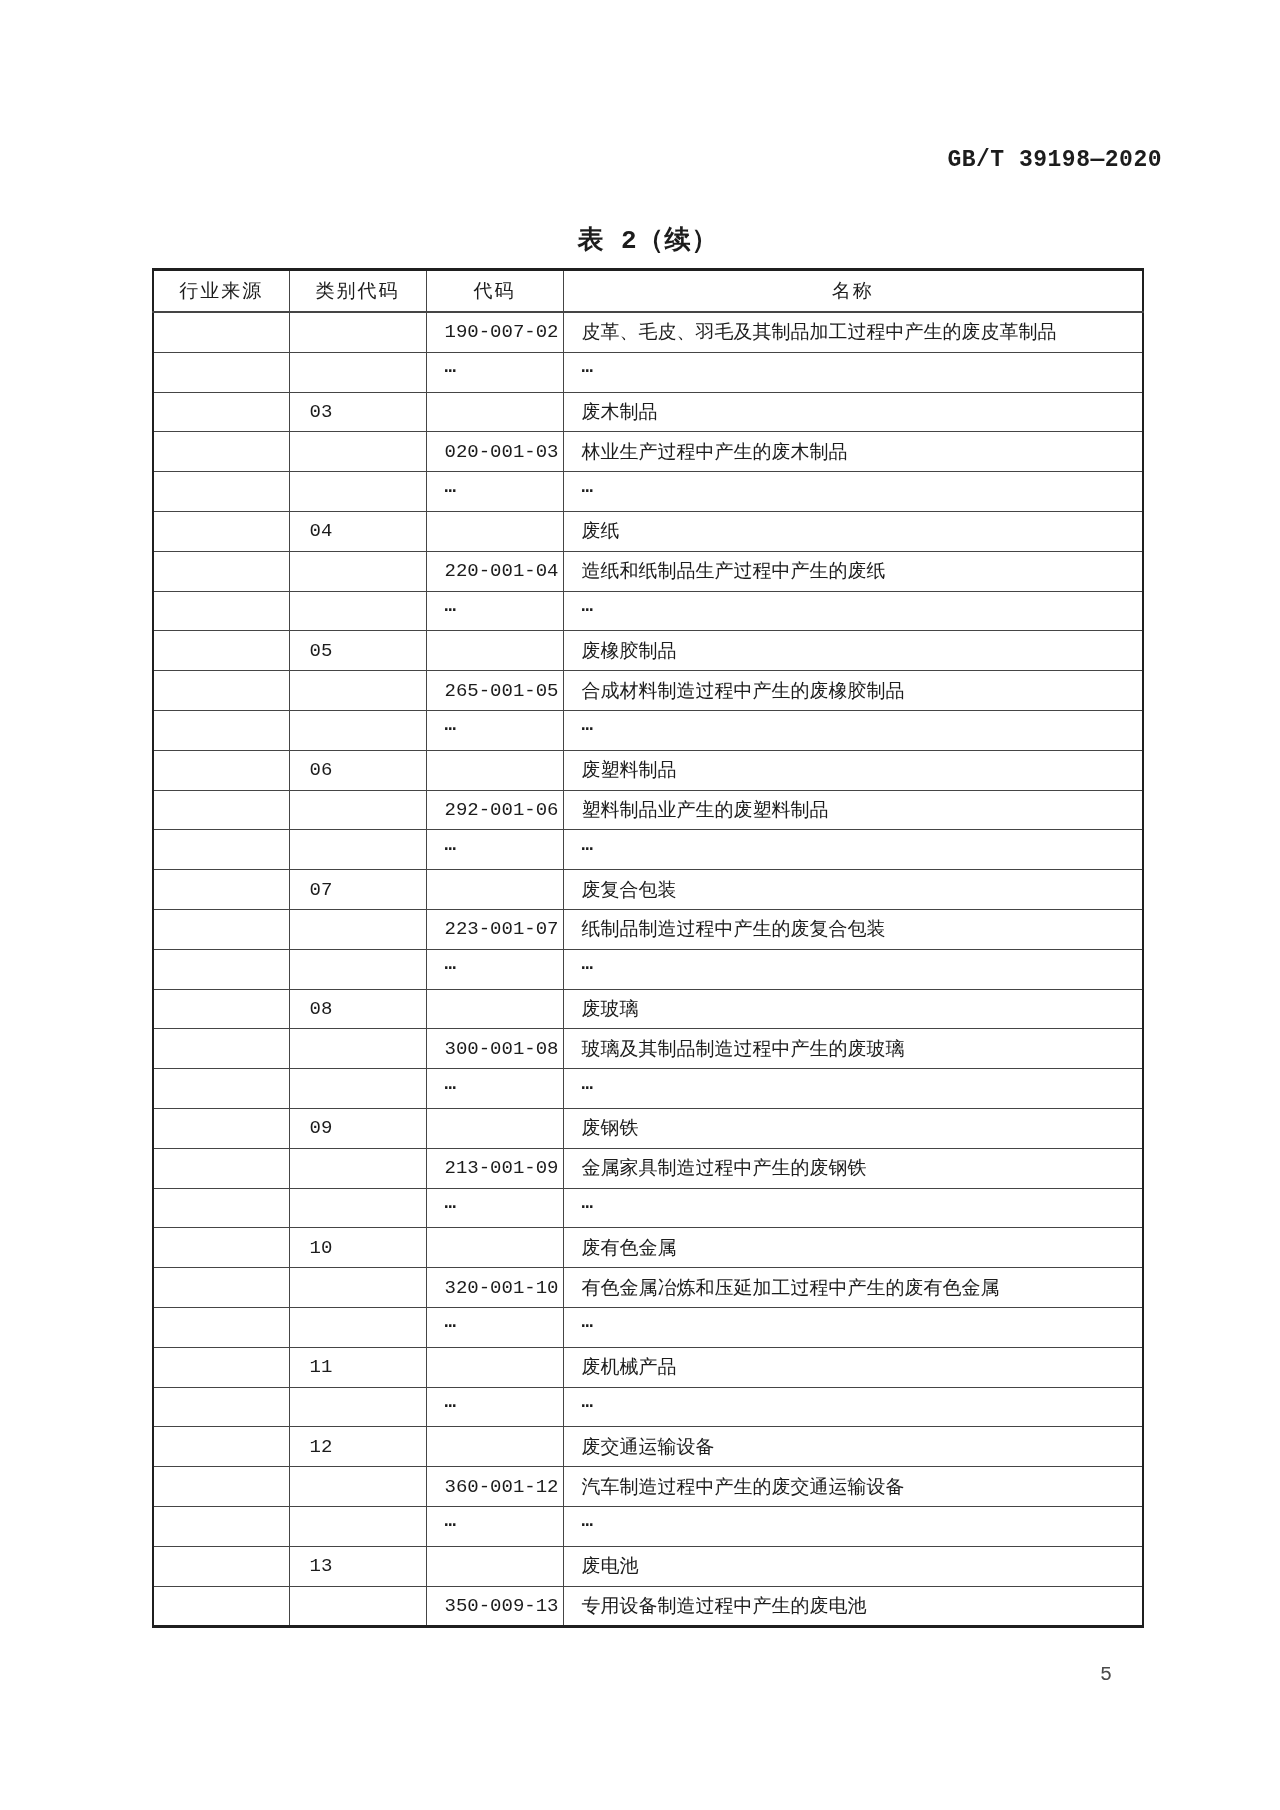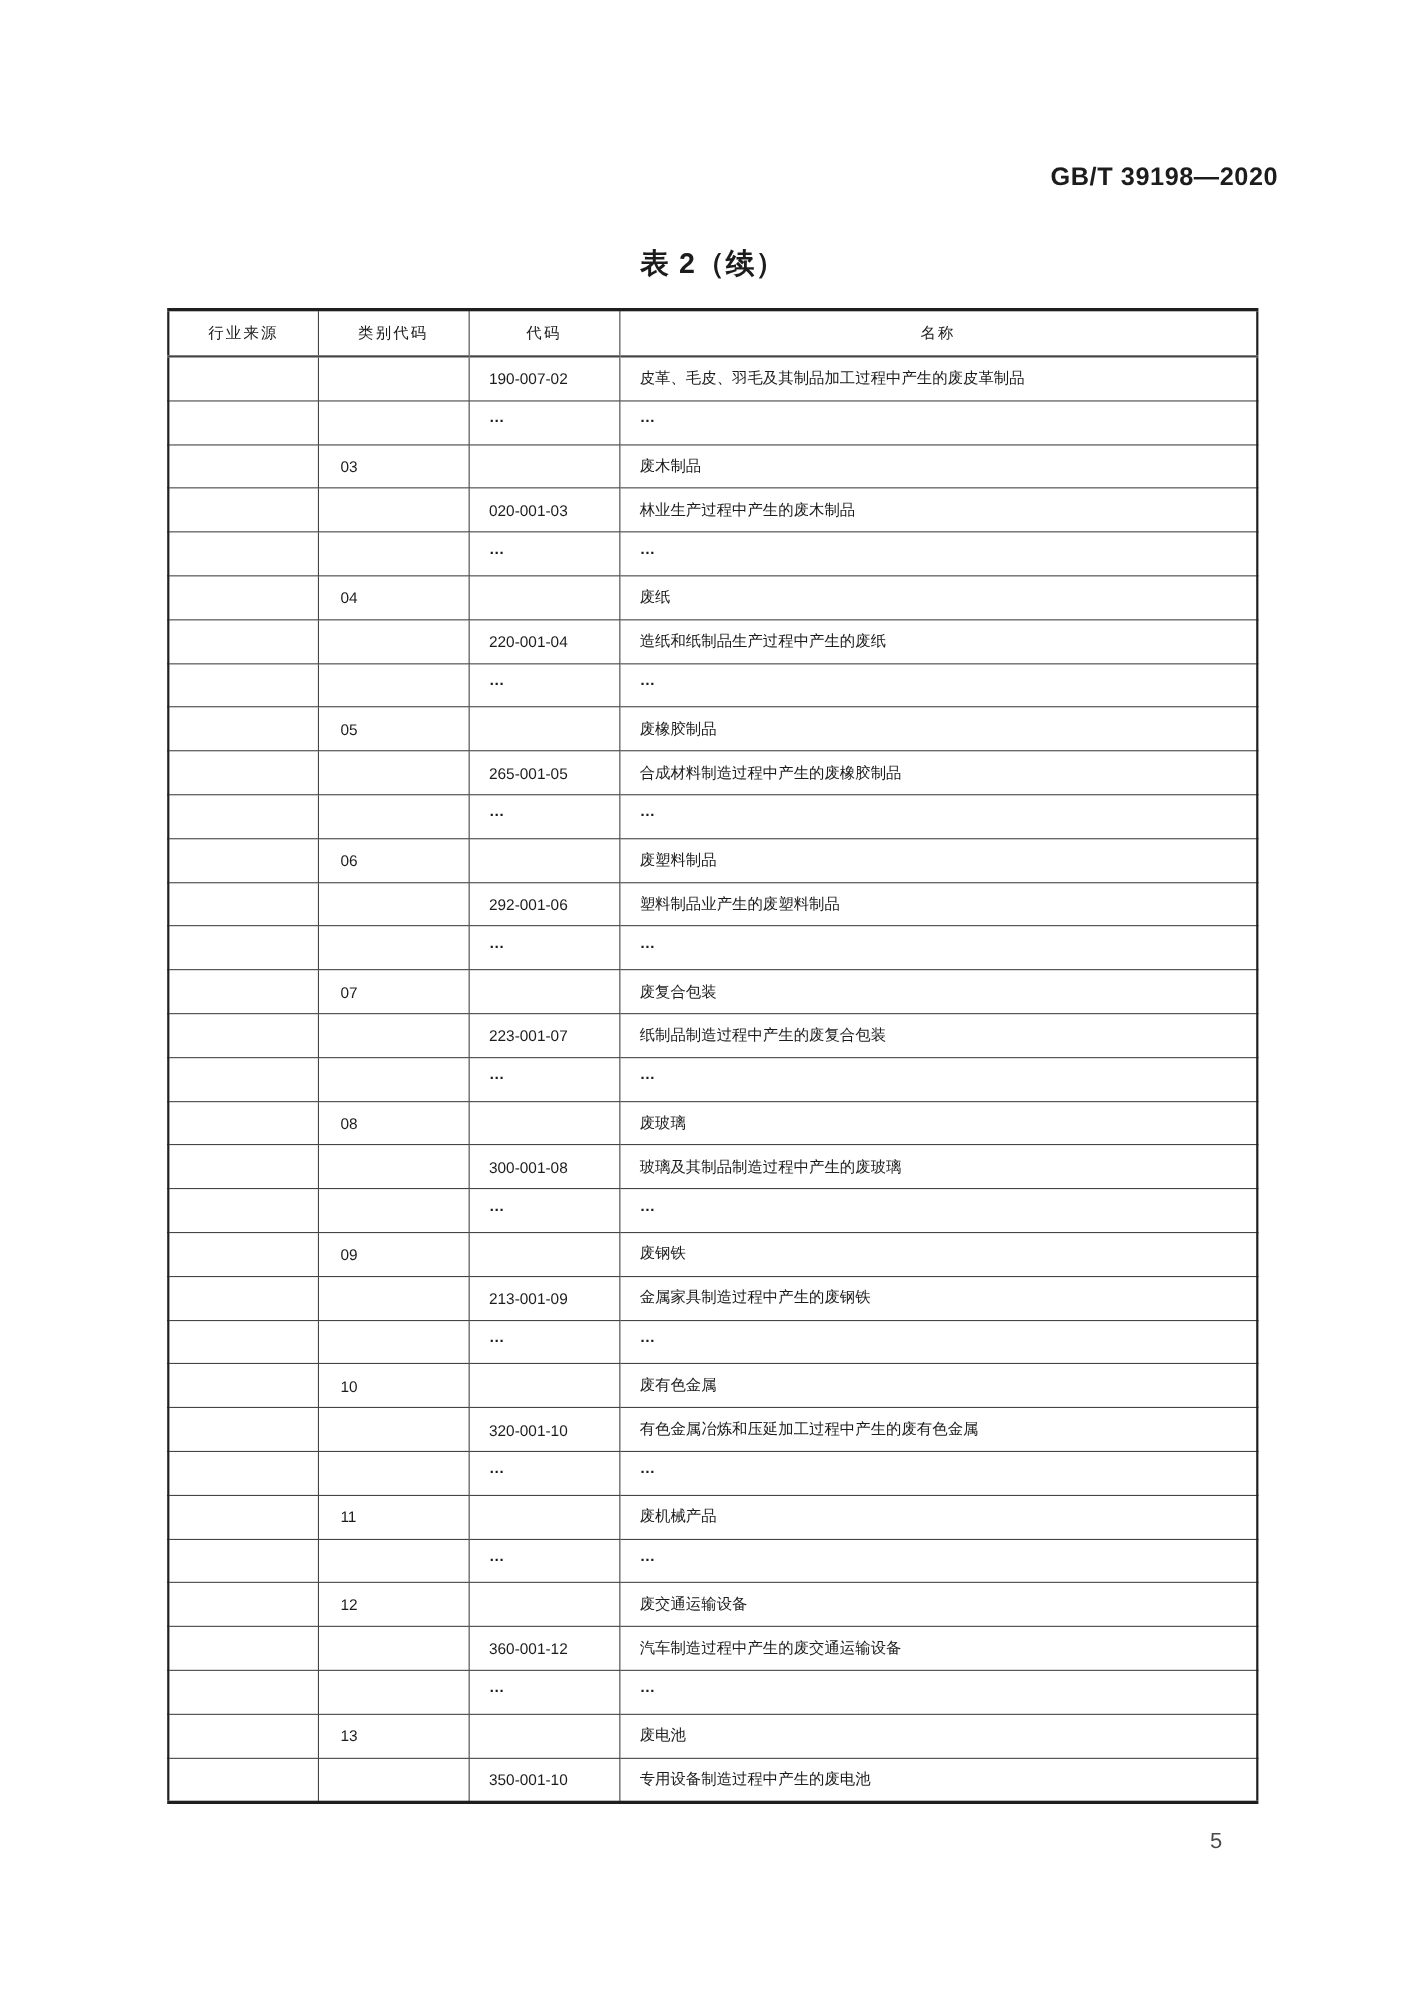--- a/index.html
+++ b/index.html
@@ -1,21 +1,21 @@
 <!DOCTYPE html>
 <html><head>
 <meta charset="utf-8">
 <style>
   html, body { margin: 0; padding: 0; background: #ffffff; }
   .page {
     position: relative;
     width: 1270px;
     height: 1810px;
     background: #ffffff;
-    font-family: Liberation Sans, sans-serif;
+    font-family: Liberation Mono, monospace;
     color: #1c1c1c;
     overflow: hidden;
   }
   .doc-code {
     position: absolute;
     top: 147px;
     right: 108px;
     font-size: 23px;
     font-weight: 700;
     letter-spacing: 0.5px;
@@ -26,29 +26,29 @@
     top: 222px;
     left: 152px;
     width: 992px;
     text-align: center;
     font-size: 26px;
     font-weight: 700;
     letter-spacing: 1px;
   }
   table.cls-table {
     position: absolute;
-    top: 280px;
+    top: 268px;
     left: 152px;
     width: 992px;
     border-collapse: collapse;
     table-layout: fixed;
     border: 2px solid #1f1f1f;
     border-top-width: 3px;
     border-bottom-width: 3px;
-    font-size: 14px;
+    font-size: 19px;
   }
   .cls-table th {
     height: 40px;
     padding: 0;
     font-weight: 400;
     text-align: center;
     letter-spacing: 2px;
     border: 1px solid #454545;
     border-bottom-width: 2px;
   }
@@ -290,21 +290,21 @@
         </tr>
         <tr>
           <td class="col-industry"></td>
           <td class="col-category">13</td>
           <td class="col-code"></td>
           <td class="col-name">废电池</td>
         </tr>
         <tr>
           <td class="col-industry"></td>
           <td class="col-category"></td>
-          <td class="col-code">350-001-10</td>
+          <td class="col-code">350-009-13</td>
           <td class="col-name">专用设备制造过程中产生的废电池</td>
         </tr>
       </tbody>
   </table>
 
   <div class="page-number">5</div>
 
 </div>
 
 </body></html>

